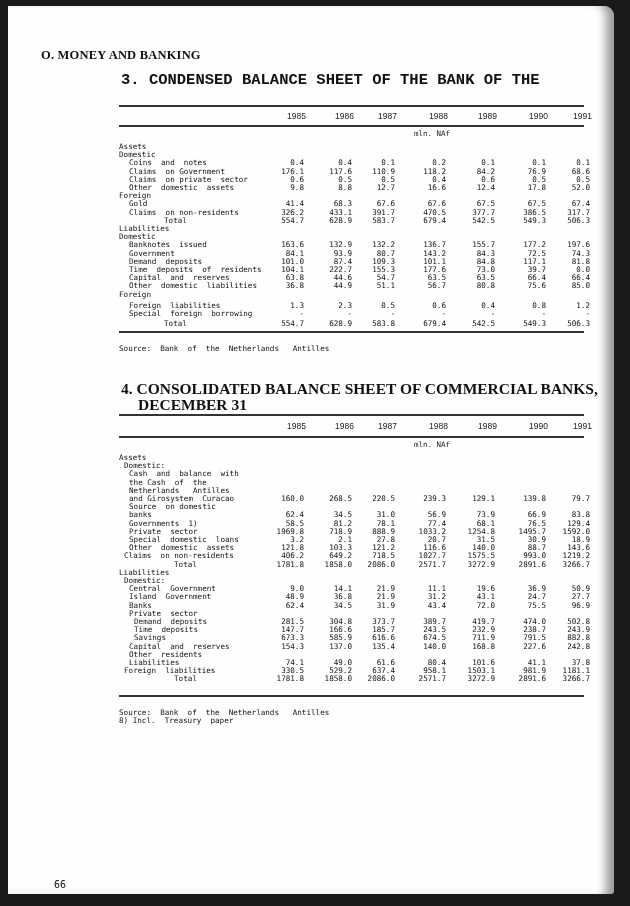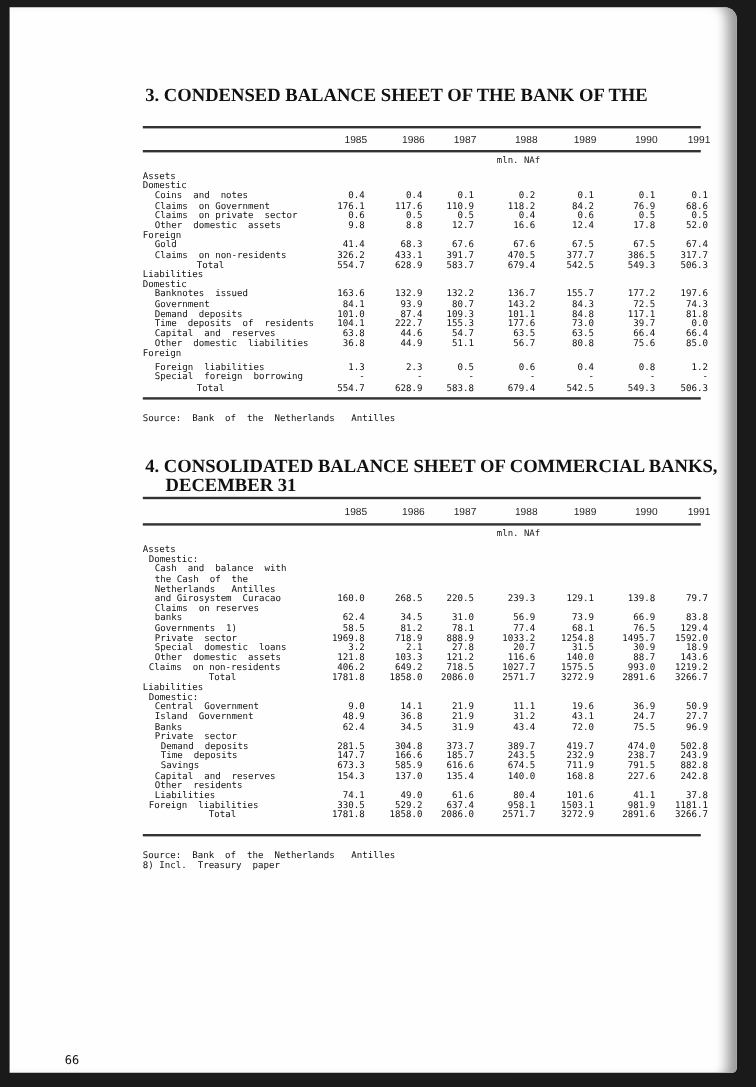--- a/index.html
+++ b/index.html
@@ -28,22 +28,23 @@
   .row { position:absolute; left:111px; width:465px; height:8.2px; white-space:pre; }
   .row .lbl { position:absolute; left:0; top:0; }
   .row .v { position:absolute; top:0; width:40px; text-align:right; }
   .source { position:absolute; left:111px; white-space:pre; }
   .pagenum { position:absolute; left:46px; top:873px; font-family:"DejaVu Sans Mono", monospace; font-size:10px; color:#111; }
 </style>
 </head>
 <body>
 
 <div class="page">
+  <div class="section-head">O. MONEY AND BANKING</div>
 
-  <div class="tbl-title" style="left:113px; top:66px;">
+  <div class="tbl-title" style="left:113px; top:66px;font-family:Liberation Mono, monospace;">
     <span>3. CONDENSED BALANCE SHEET OF THE BANK OF THE</span>
   </div>
   <div class="rule" style="top:99px;"></div>
   <div class="yearrow" id="yr3" style="top:105px;">
       <span style="left: 147px;">1985</span>
       <span style="left: 195px;">1986</span>
       <span style="left: 238px;">1987</span>
       <span style="left: 289px;">1988</span>
       <span style="left: 338px;">1989</span>
       <span style="left: 389px;">1990</span>
@@ -94,21 +95,21 @@
     </div>
   <div class="rule" style="top:430px;"></div>
   <div class="unit" style="left:406px; top:434px;">mln.  NAf</div>
   <div id="t4">
       <div class="row mono" style="top: 448px;"><span class="lbl" style="left: 0px;">Assets</span></div>
       <div class="row mono" style="top: 456.2px;"><span class="lbl" style="left: 5px;">Domestic:</span></div>
       <div class="row mono" style="top: 464.4px;"><span class="lbl" style="left: 10px;">Cash  and  balance  with</span></div>
       <div class="row mono" style="top: 472.6px;"><span class="lbl" style="left: 10px;">the Cash  of  the</span></div>
       <div class="row mono" style="top: 480.8px;"><span class="lbl" style="left: 10px;">Netherlands   Antilles</span></div>
       <div class="row mono" style="top: 489px;"><span class="lbl" style="left: 10px;">and Girosystem  Curacao</span><span class="v" style="left: 145px;">160.0</span><span class="v" style="left: 193px;">268.5</span><span class="v" style="left: 236px;">220.5</span><span class="v" style="left: 287px;">239.3</span><span class="v" style="left: 336px;">129.1</span><span class="v" style="left: 387px;">139.8</span><span class="v" style="left: 431px;">79.7</span></div>
-      <div class="row mono" style="top: 497.2px;"><span class="lbl" style="left: 10px;">Claims  on reserves</span></div>
+      <div class="row mono" style="top: 497.2px;"><span class="lbl" style="left: 10px;">Source  on domestic</span></div>
       <div class="row mono" style="top: 505.4px;"><span class="lbl" style="left: 10px;">banks</span><span class="v" style="left: 145px;">62.4</span><span class="v" style="left: 193px;">34.5</span><span class="v" style="left: 236px;">31.0</span><span class="v" style="left: 287px;">56.9</span><span class="v" style="left: 336px;">73.9</span><span class="v" style="left: 387px;">66.9</span><span class="v" style="left: 431px;">83.8</span></div>
       <div class="row mono" style="top: 513.6px;"><span class="lbl" style="left: 10px;">Governments  1)</span><span class="v" style="left: 145px;">58.5</span><span class="v" style="left: 193px;">81.2</span><span class="v" style="left: 236px;">78.1</span><span class="v" style="left: 287px;">77.4</span><span class="v" style="left: 336px;">68.1</span><span class="v" style="left: 387px;">76.5</span><span class="v" style="left: 431px;">129.4</span></div>
       <div class="row mono" style="top: 521.8px;"><span class="lbl" style="left: 10px;">Private  sector</span><span class="v" style="left: 145px;">1969.8</span><span class="v" style="left: 193px;">718.9</span><span class="v" style="left: 236px;">888.9</span><span class="v" style="left: 287px;">1033.2</span><span class="v" style="left: 336px;">1254.8</span><span class="v" style="left: 387px;">1495.7</span><span class="v" style="left: 431px;">1592.0</span></div>
       <div class="row mono" style="top: 530px;"><span class="lbl" style="left: 10px;">Special  domestic  loans</span><span class="v" style="left: 145px;">3.2</span><span class="v" style="left: 193px;">2.1</span><span class="v" style="left: 236px;">27.8</span><span class="v" style="left: 287px;">20.7</span><span class="v" style="left: 336px;">31.5</span><span class="v" style="left: 387px;">30.9</span><span class="v" style="left: 431px;">18.9</span></div>
       <div class="row mono" style="top: 538.2px;"><span class="lbl" style="left: 10px;">Other  domestic  assets</span><span class="v" style="left: 145px;">121.8</span><span class="v" style="left: 193px;">103.3</span><span class="v" style="left: 236px;">121.2</span><span class="v" style="left: 287px;">116.6</span><span class="v" style="left: 336px;">140.0</span><span class="v" style="left: 387px;">88.7</span><span class="v" style="left: 431px;">143.6</span></div>
       <div class="row mono" style="top: 546.4px;"><span class="lbl" style="left: 5px;">Claims  on non-residents</span><span class="v" style="left: 145px;">406.2</span><span class="v" style="left: 193px;">649.2</span><span class="v" style="left: 236px;">718.5</span><span class="v" style="left: 287px;">1027.7</span><span class="v" style="left: 336px;">1575.5</span><span class="v" style="left: 387px;">993.0</span><span class="v" style="left: 431px;">1219.2</span></div>
       <div class="row mono" style="top: 554.6px;"><span class="lbl" style="left: 55px;">Total</span><span class="v" style="left: 145px;">1781.8</span><span class="v" style="left: 193px;">1858.0</span><span class="v" style="left: 236px;">2086.0</span><span class="v" style="left: 287px;">2571.7</span><span class="v" style="left: 336px;">3272.9</span><span class="v" style="left: 387px;">2891.6</span><span class="v" style="left: 431px;">3266.7</span></div>
       <div class="row mono" style="top: 562.8px;"><span class="lbl" style="left: 0px;">Liabilities</span></div>
       <div class="row mono" style="top: 571px;"><span class="lbl" style="left: 5px;">Domestic:</span></div>
       <div class="row mono" style="top: 579.2px;"><span class="lbl" style="left: 10px;">Central  Government</span><span class="v" style="left: 145px;">9.0</span><span class="v" style="left: 193px;">14.1</span><span class="v" style="left: 236px;">21.9</span><span class="v" style="left: 287px;">11.1</span><span class="v" style="left: 336px;">19.6</span><span class="v" style="left: 387px;">36.9</span><span class="v" style="left: 431px;">50.9</span></div>

